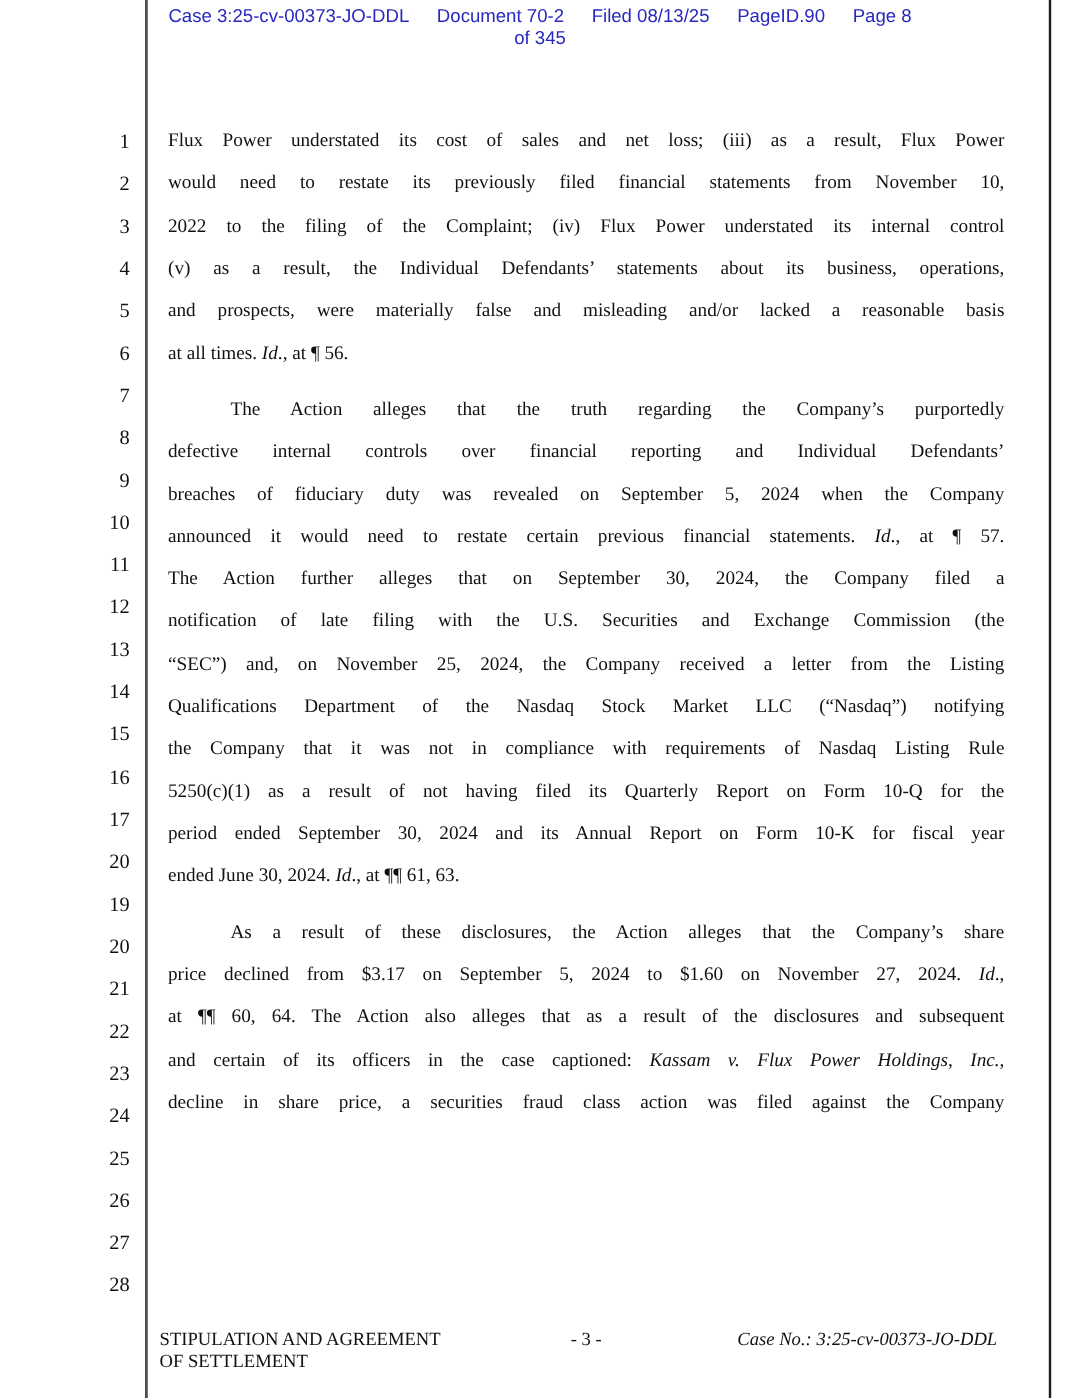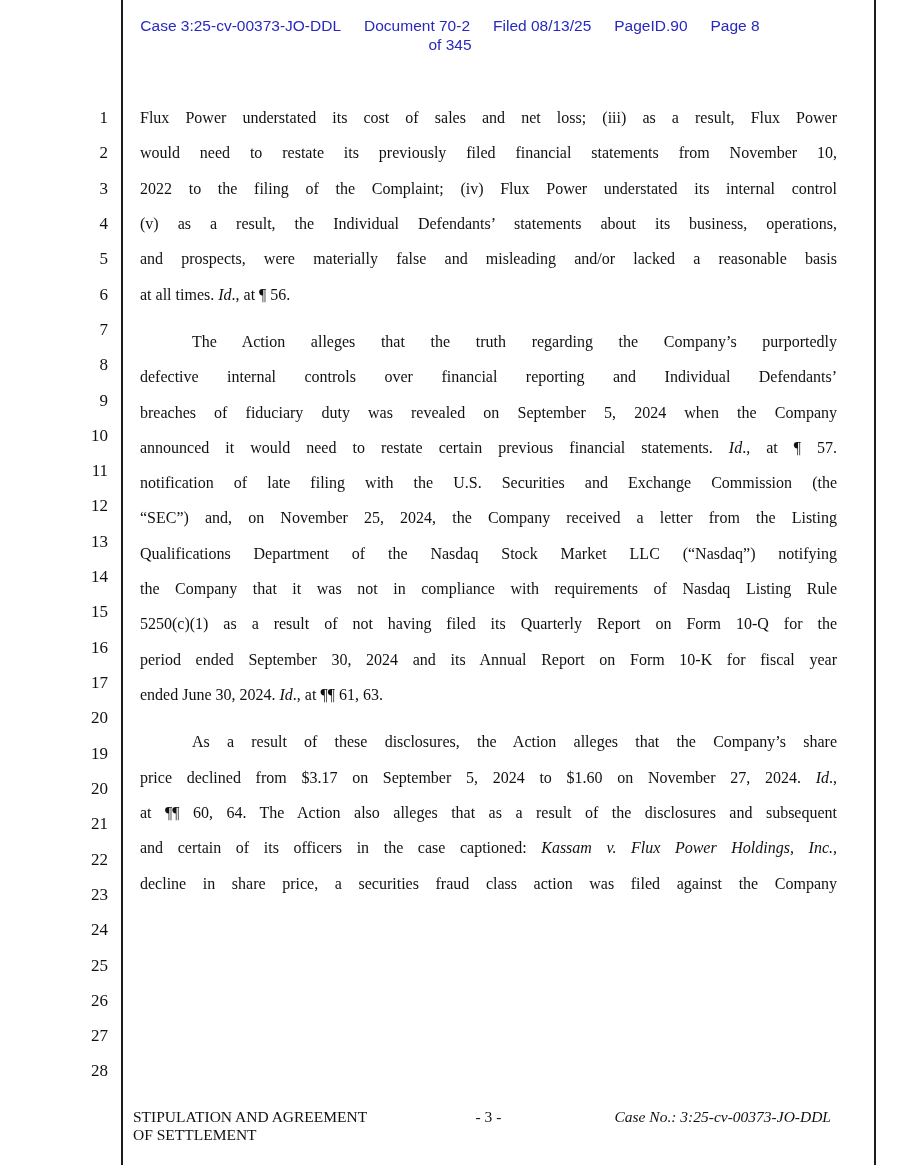--- a/index.html
+++ b/index.html
@@ -23,21 +23,21 @@
   }
   .rule-right {
     position: absolute;
     left: 874px; top: 0; height: 1165px;
     width: 1.5px;
     background: #1c1c1c;
   }
   
   .header {
     position: absolute;
-    left: 0; top: 16px; width: 900px;
+    left: 0; top: 4px; width: 900px;
     font-family: "Liberation Sans", sans-serif;
     font-size: 15.5px;
     line-height: 19px;
     color: #2828be;
     text-align: center;
     z-index: 2;
   }
   .header-line1 {
     display: flex;
     justify-content: center;
@@ -138,20 +138,21 @@
       <div class="bl"><span>Flux Power understated its cost of sales and net loss; (iii) as a result, Flux Power</span></div>
       <div class="bl"><span>would need to restate its previously filed financial statements from November 10,</span></div>
       <div class="bl"><span>2022 to the filing of the Complaint; (iv) Flux Power understated its internal control</span></div>
       <div class="bl"><span>(v) as a result, the Individual Defendants’ statements about its business, operations,</span></div>
       <div class="bl"><span>and prospects, were materially false and misleading and/or lacked a reasonable basis</span></div>
       <div class="bl last"><span>at all times. </span><span class="it">Id</span><span>., at ¶ 56.</span></div>
       <div class="bl ind"><span>The Action alleges that the truth regarding the Company’s purportedly</span></div>
       <div class="bl"><span>defective internal controls over financial reporting and Individual Defendants’</span></div>
       <div class="bl"><span>breaches of fiduciary duty was revealed on September 5, 2024 when the Company</span></div>
       <div class="bl"><span>announced it would need to restate certain previous financial statements. </span><span class="it">Id</span><span>., at ¶ 57.</span></div>
+      <div class="bl"><span>The Action further alleges that on September 30, 2024, the Company filed a</span></div>
       <div class="bl"><span>notification of late filing with the U.S. Securities and Exchange Commission (the</span></div>
       <div class="bl"><span>“SEC”) and, on November 25, 2024, the Company received a letter from the Listing</span></div>
       <div class="bl"><span>Qualifications Department of the Nasdaq Stock Market LLC (“Nasdaq”) notifying</span></div>
       <div class="bl"><span>the Company that it was not in compliance with requirements of Nasdaq Listing Rule</span></div>
       <div class="bl"><span>5250(c)(1) as a result of not having filed its Quarterly Report on Form 10-Q for the</span></div>
       <div class="bl"><span>period ended September 30, 2024 and its Annual Report on Form 10-K for fiscal year</span></div>
       <div class="bl last"><span>ended June 30, 2024. </span><span class="it">Id</span><span>., at ¶¶ 61, 63.</span></div>
       <div class="bl ind"><span>As a result of these disclosures, the Action alleges that the Company’s share</span></div>
       <div class="bl"><span>price declined from $3.17 on September 5, 2024 to $1.60 on November 27, 2024. </span><span class="it">Id</span><span>.,</span></div>
       <div class="bl"><span>at ¶¶ 60, 64. The Action also alleges that as a result of the disclosures and subsequent</span></div>

